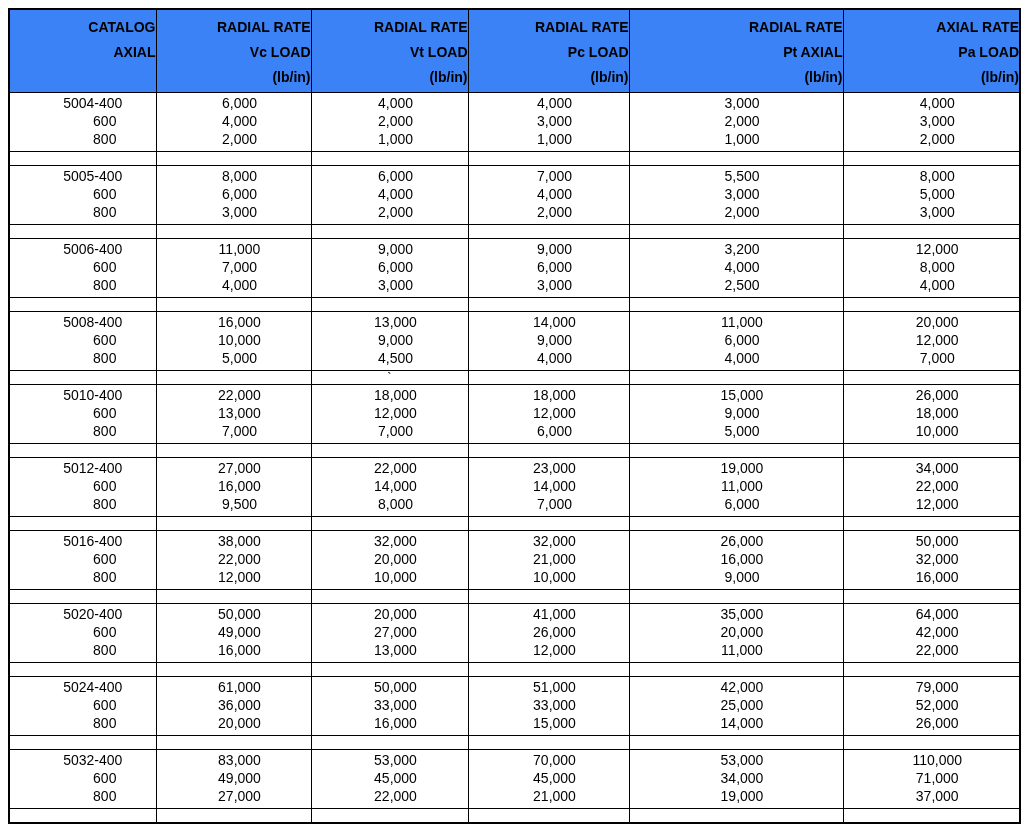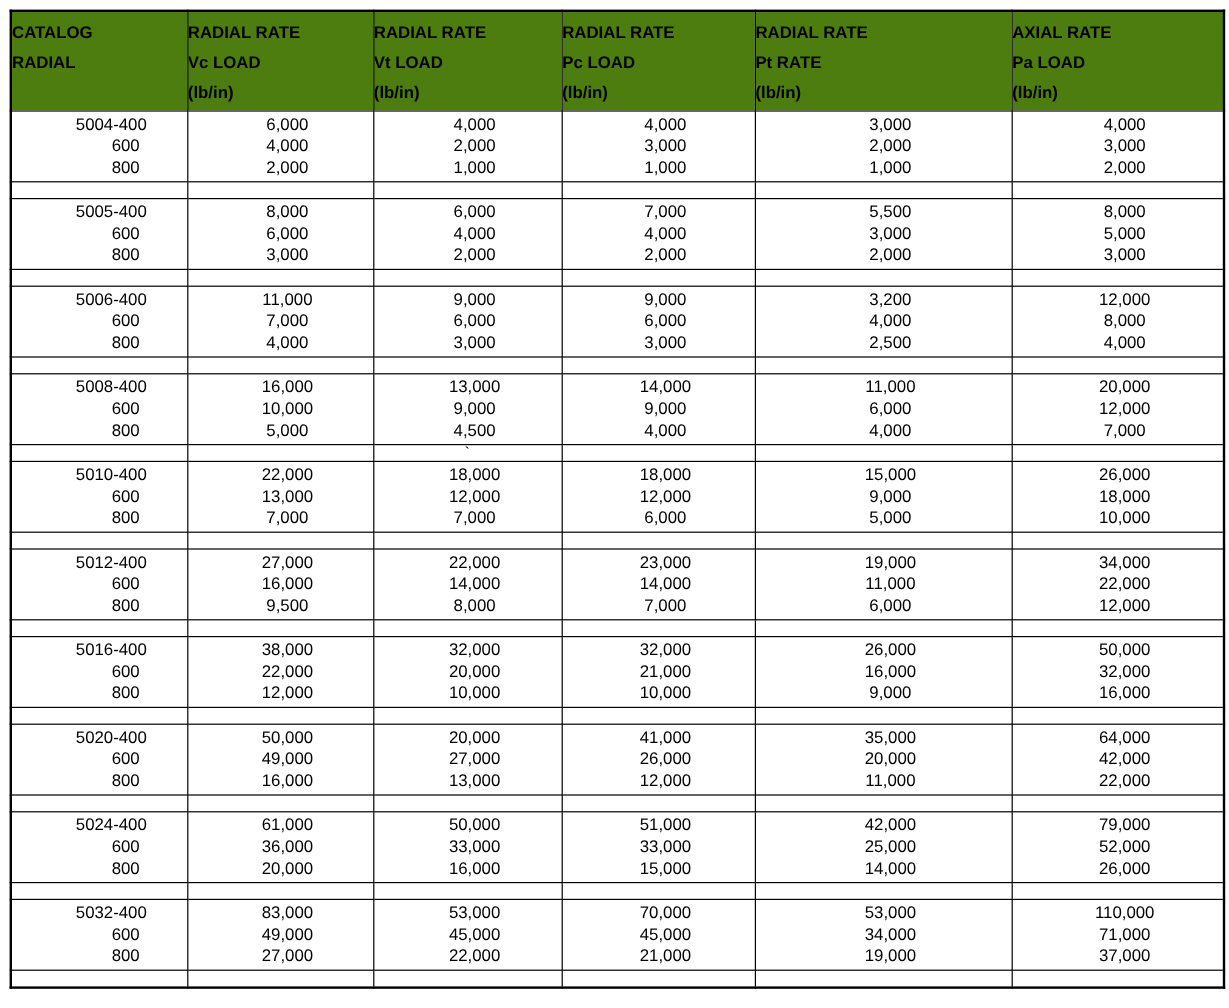--- a/index.html
+++ b/index.html
@@ -24,23 +24,23 @@
   table.rating-table th,
   table.rating-table td {
     border: 1px solid #000000;
     vertical-align: top;
     overflow: hidden;
   }
   
   th.hdr {
     font-weight: bold;
     font-size: 14px;
-    text-align: left;
+    text-align: right;
     padding: 5px 0 2px 0;
-    background: #4d7c0f;
+    background: #3b82f6;
   }
   th.hdr .hline {
     height: 25px;
     line-height: 25px;
     white-space: nowrap;
   }
   
   td.num {
     text-align: center;
     font-size: 14px;
@@ -73,41 +73,41 @@
       <col style="width:155px">
       <col style="width:157px">
       <col style="width:161px">
       <col style="width:214px">
       <col style="width:177px">
     </colgroup>
     <thead>
       <tr>
         <th class="hdr">
           <div class="hline">CATALOG</div>
-          <div class="hline">RADIAL</div>
+          <div class="hline">AXIAL</div>
           <div class="hline"></div>
         </th>
         <th class="hdr">
           <div class="hline">RADIAL RATE</div>
           <div class="hline">Vc LOAD</div>
           <div class="hline">(lb/in)</div>
         </th>
         <th class="hdr">
           <div class="hline">RADIAL RATE</div>
           <div class="hline">Vt LOAD</div>
           <div class="hline">(lb/in)</div>
         </th>
         <th class="hdr">
           <div class="hline">RADIAL RATE</div>
           <div class="hline">Pc LOAD</div>
           <div class="hline">(lb/in)</div>
         </th>
         <th class="hdr">
           <div class="hline">RADIAL RATE</div>
-          <div class="hline">Pt RATE</div>
+          <div class="hline">Pt AXIAL</div>
           <div class="hline">(lb/in)</div>
         </th>
         <th class="hdr">
           <div class="hline">AXIAL RATE</div>
           <div class="hline">Pa LOAD</div>
           <div class="hline">(lb/in)</div>
         </th>
       </tr>
     </thead>
     <tbody>

